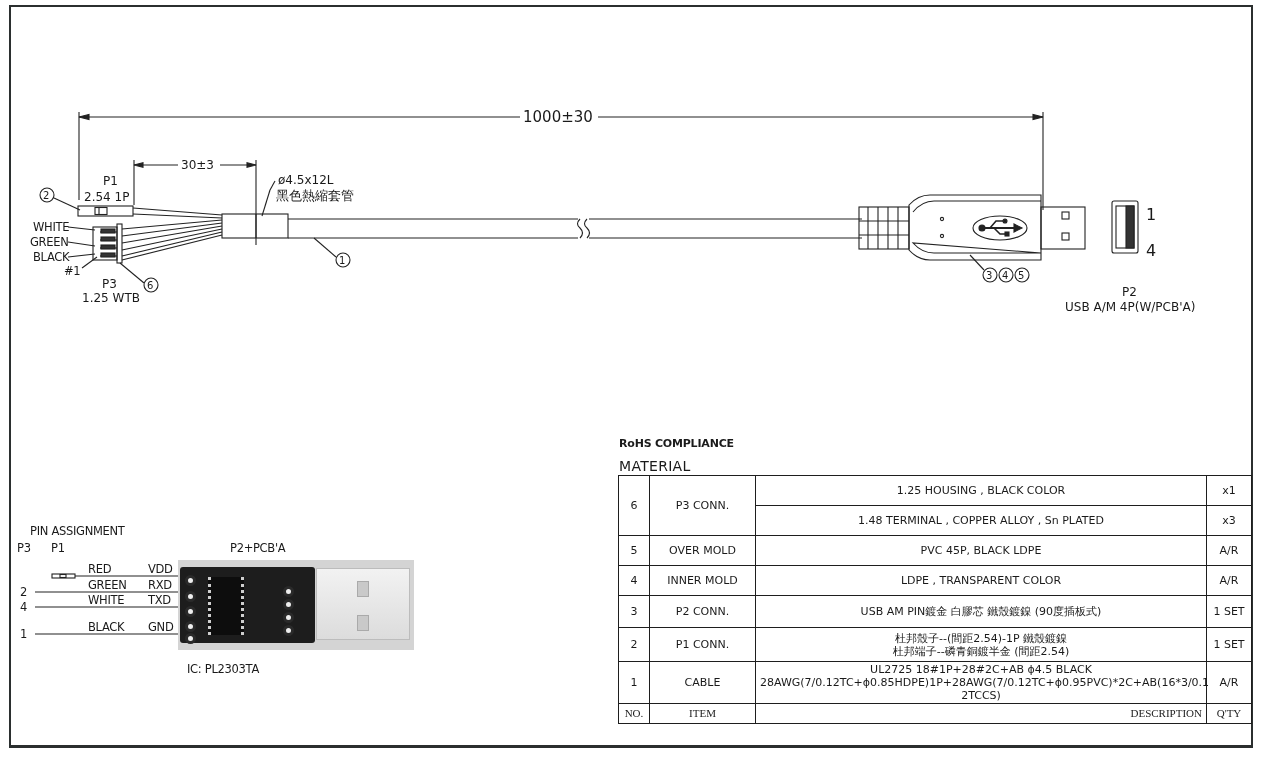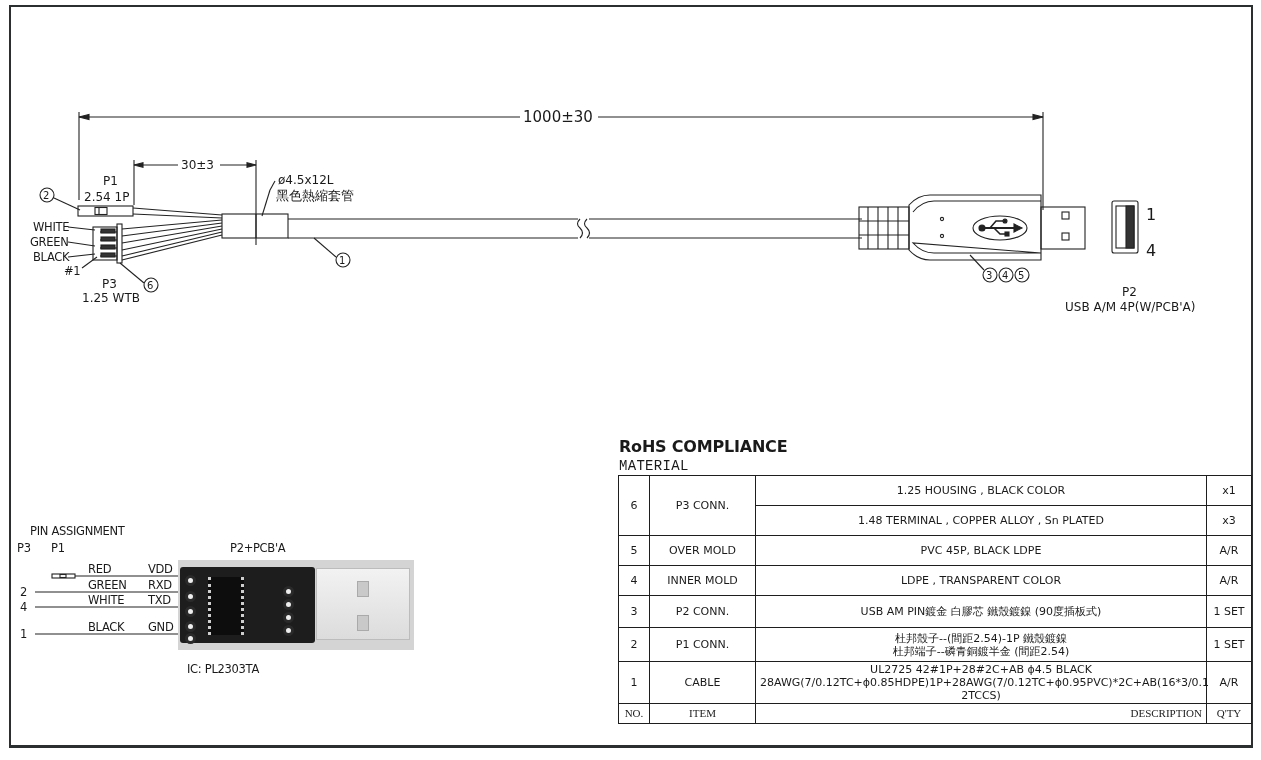--- a/index.html
+++ b/index.html
@@ -6,23 +6,23 @@
   body { width: 1261px; height: 760px; position: relative; overflow: hidden;
          font-family: "DejaVu Sans", "Liberation Sans", sans-serif; color: #1a1a1a; }
   .frame { position: absolute; left: 9px; top: 5px; width: 1244px; height: 743px;
            border: 2px solid #2b2f2f; border-bottom-width: 3px; box-sizing: border-box; }
   svg.drawing { position: absolute; left: 0; top: 0; width: 1261px; height: 760px; }
   svg text { font-family: "DejaVu Sans", "Liberation Sans", sans-serif; fill: #1a1a1a; }
   .lbl { font-size: 12px; }
   .lbl-cond { font-size: 11.5px; letter-spacing: -0.3px; }
   .dim { font-size: 15px; }
 
-  .rohs { position: absolute; left: 619px; top: 437px; font-size: 16px; font-weight: bold;
+  .rohs { position: absolute; left: 619px; top: 437px; font-size: 11px; font-weight: bold;
           letter-spacing: -0.2px; }
-  .material { position: absolute; left: 619px; top: 458px; font-size: 14px; letter-spacing: 0.3px; font-family: Liberation Mono, monospace; }
+  .material { position: absolute; left: 619px; top: 458px; font-size: 14px; letter-spacing: 0.3px; }
   table.bom { position: absolute; left: 618px; top: 475px; width: 634px;
               border-collapse: collapse; font-size: 11px; table-layout: fixed; }
   table.bom td { border: 1.3px solid #1e1e1e; padding: 0 4px; vertical-align: middle;
                  line-height: 13px; }
   table.bom td.c-no { text-align: center; width: 22px; }
   table.bom td.c-item { text-align: center; width: 97px; }
   table.bom td.c-desc { text-align: center; }
   table.bom td.c-qty { text-align: center; width: 36px; }
   table.bom tr.hdr td { height: 19px; font-family: Liberation Serif, serif; }
   table.bom td.c-desc.center { text-align: right; }
@@ -268,21 +268,21 @@
     <td class="c-desc">
       <div>杜邦殼子--(間距2.54)-1P  鐵殼鍍鎳</div>
       <div>杜邦端子--磷青銅鍍半金  (間距2.54)</div>
     </td>
     <td class="c-qty">1 SET</td>
   </tr>
   <tr style="height:42px">
     <td class="c-no">1</td>
     <td class="c-item">CABLE</td>
     <td class="c-desc">
-      <div>UL2725  42#1P+28#2C+AB  ϕ4.5  BLACK</div>
+      <div>UL2725  18#1P+28#2C+AB  ϕ4.5  BLACK</div>
       <div>28AWG(7/0.12TC+ϕ0.85HDPE)1P+28AWG(7/0.12TC+ϕ0.95PVC)*2C+AB(16*3/0.1</div>
       <div>2TCCS)</div>
     </td>
     <td class="c-qty">A/R</td>
   </tr>
   <tr class="hdr">
     <td class="c-no">NO.</td>
     <td class="c-item">ITEM</td>
     <td class="c-desc center">DESCRIPTION</td>
     <td class="c-qty">Q'TY</td>

